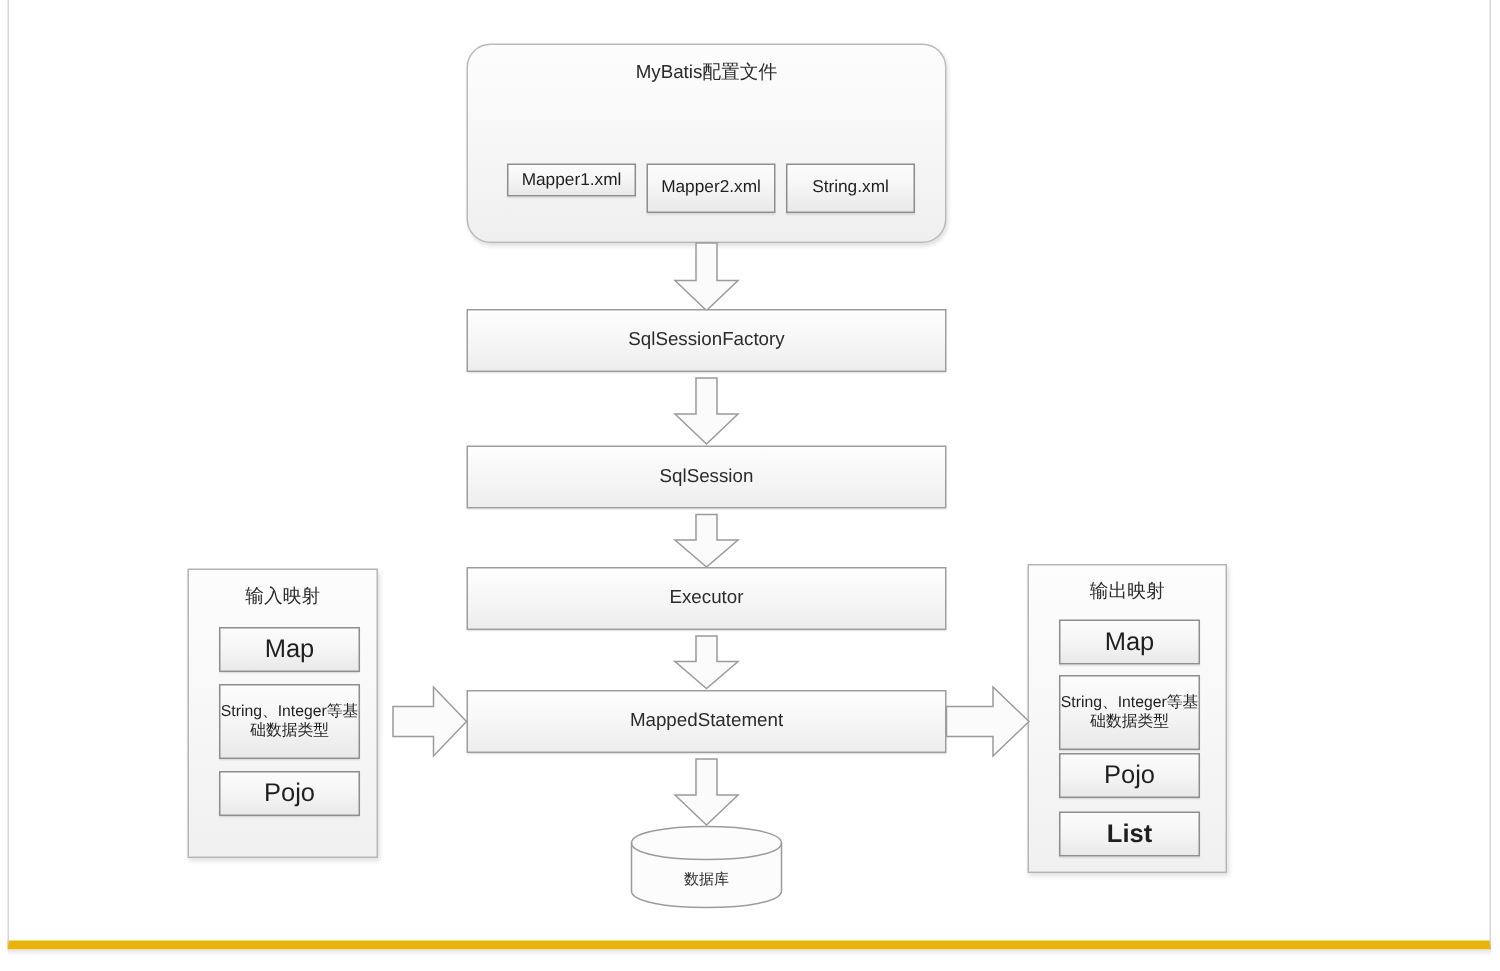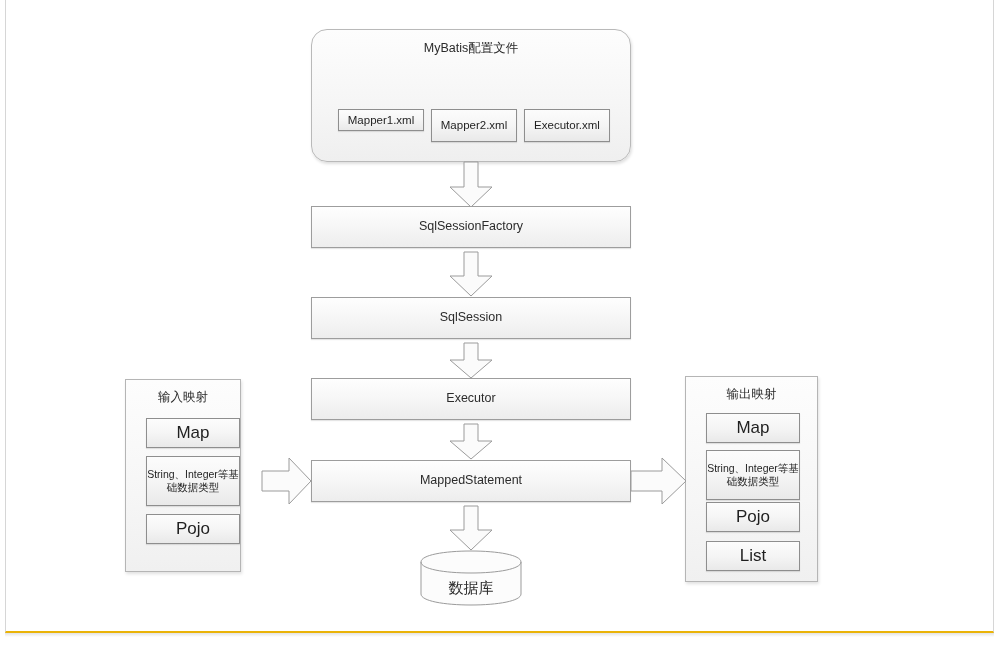--- a/index.html
+++ b/index.html
@@ -17,21 +17,21 @@
   
   #canvas {
     position: absolute;
     left: 5px;
     top: 0px;
     width: 989px;
     height: 633px;
     background: #ffffff;
     border-left: 1px solid #d6d6d6;
     border-right: 1px solid #d6d6d6;
-    border-bottom: 2px solid #eab308;
+    border-bottom: 6px solid #eab308;
     box-sizing: border-box;
   }
   #shadow-strip {
     position: absolute;
     left: 5px;
     top: 633px;
     width: 989px;
     height: 4px;
     background: linear-gradient(to bottom, #e3e3e3, #ffffff);
   }
@@ -109,36 +109,36 @@
     stroke: #9b9b9b;
     stroke-width: 1;
   }
 
   
   .cylinder { position: absolute; }
   .cyl-label {
     position: absolute;
     left: 0; right: 0;
     text-align: center;
-    font-size: 15px;
+    font-size: 10px;
     color: #2b2b2b;
   }
 </style>
 </head>
 <body>
 
 <div id="canvas">
 
   <div class="round-panel" style="left:305px; top:29px; width:320px; height:133px;">
     <div class="panel-title" style="top:10px;">MyBatis配置文件</div>
 
 
     <div class="chip big" style="left:26px; top:79px; width:86px; height:22px;">Mapper1.xml</div>
     <div class="chip big" style="left:119px; top:79px; width:86px; height:33px;text-align:center;">Mapper2.xml</div>
-    <div class="chip big" style="left:212px; top:79px; width:86px; height:33px;">Executor.xml</div>
+    <div class="chip big" style="left:212px; top:79px; width:86px; height:33px;">String.xml</div>
   </div>
 
   <svg class="arrow-svg" style="left:441px; top:162px;" width="48" height="46" viewBox="0 0 48 46">
     <polygon class="arrow-shape" points="17,0 31,0 31,25 45,25 24,45 3,25 17,25"></polygon>
   </svg>
 
   <div class="node stage" style="left:305px; top:206px; width:320px; height:42px;">SqlSessionFactory</div>
 
   <svg class="arrow-svg" style="left:441px; top:252px;" width="48" height="45" viewBox="0 0 48 45">
     <polygon class="arrow-shape" points="17,0 31,0 31,24 45,24 24,44 3,24 17,24"></polygon>
@@ -163,21 +163,21 @@
   </svg>
 
   <div class="cylinder" style="left:413px; top:549px; width:104px; height:58px;">
     <svg width="104" height="58" viewBox="0 0 104 58">
       <path d="M2,13 C2,6 25,2 52,2 C79,2 102,6 102,13 L102,45 C102,52 79,56 52,56 C25,56 2,52 2,45 Z" fill="#fcfcfc" stroke="#9b9b9b" stroke-width="1"></path>
       <path d="M2,13 C2,20 25,24 52,24 C79,24 102,20 102,13" fill="none" stroke="#9b9b9b" stroke-width="1"></path>
     </svg>
     <div class="cyl-label" style="top:30px;">数据库</div>
   </div>
 
-  <div class="side-panel" style="left:119px; top:379px; width:116px; height:193px;">
+  <div class="side-panel" style="left:119px; top:379px; width:127px; height:193px;">
     <div class="panel-title" style="top:9px;">输入映射</div>
 
     <div class="chip" style="left:20px; top:38px; width:94px; height:30px;">Map</div>
 
     <div class="chip" style="left:20px; top:76px; width:94px; height:50px; font-size:10.5px;">String、Integer等基础数据类型</div>
 
     <div class="chip" style="left:20px; top:134px; width:94px; height:30px;">Pojo</div>
   </div>
 
   <svg class="arrow-svg" style="left:256px; top:457px;" width="50" height="48" viewBox="0 0 50 48">
@@ -186,21 +186,21 @@
 
   <div class="side-panel" style="left:679px; top:376px; width:133px; height:206px;">
     <div class="panel-title" style="top:9px;">输出映射</div>
 
     <div class="chip" style="left:20px; top:36px; width:94px; height:30px;">Map</div>
 
     <div class="chip" style="left:20px; top:73px; width:94px; height:50px; font-size:10.5px;">String、Integer等基础数据类型</div>
 
     <div class="chip" style="left:20px; top:125px; width:94px; height:30px;">Pojo</div>
 
-    <div class="chip" style="left:20px; top:164px; width:94px; height:30px;">List</div>
+    <div class="chip" style="left:20px; top:164px; width:94px; height:30px;font-weight:bold;">List</div>
   </div>
 
   <svg class="arrow-svg" style="left:625px; top:457px;" width="56" height="48" viewBox="0 0 56 48">
     <polygon class="arrow-shape" points="0,14 31,14 31,1 55,24 31,47 31,34 0,34"></polygon>
   </svg>
 
 </div>
 <div id="shadow-strip"></div>
 
 </body></html>

